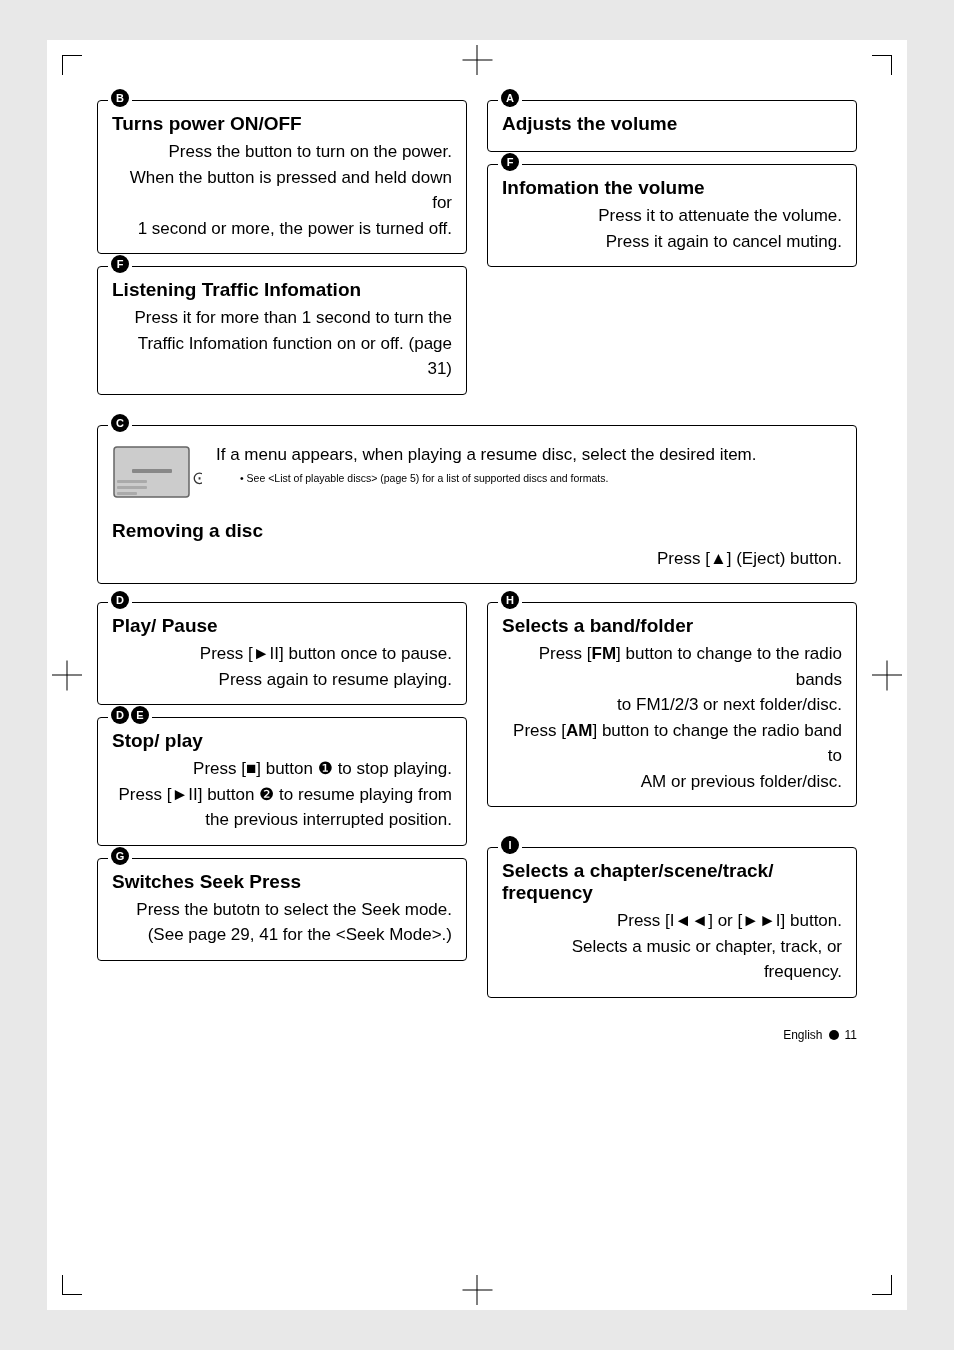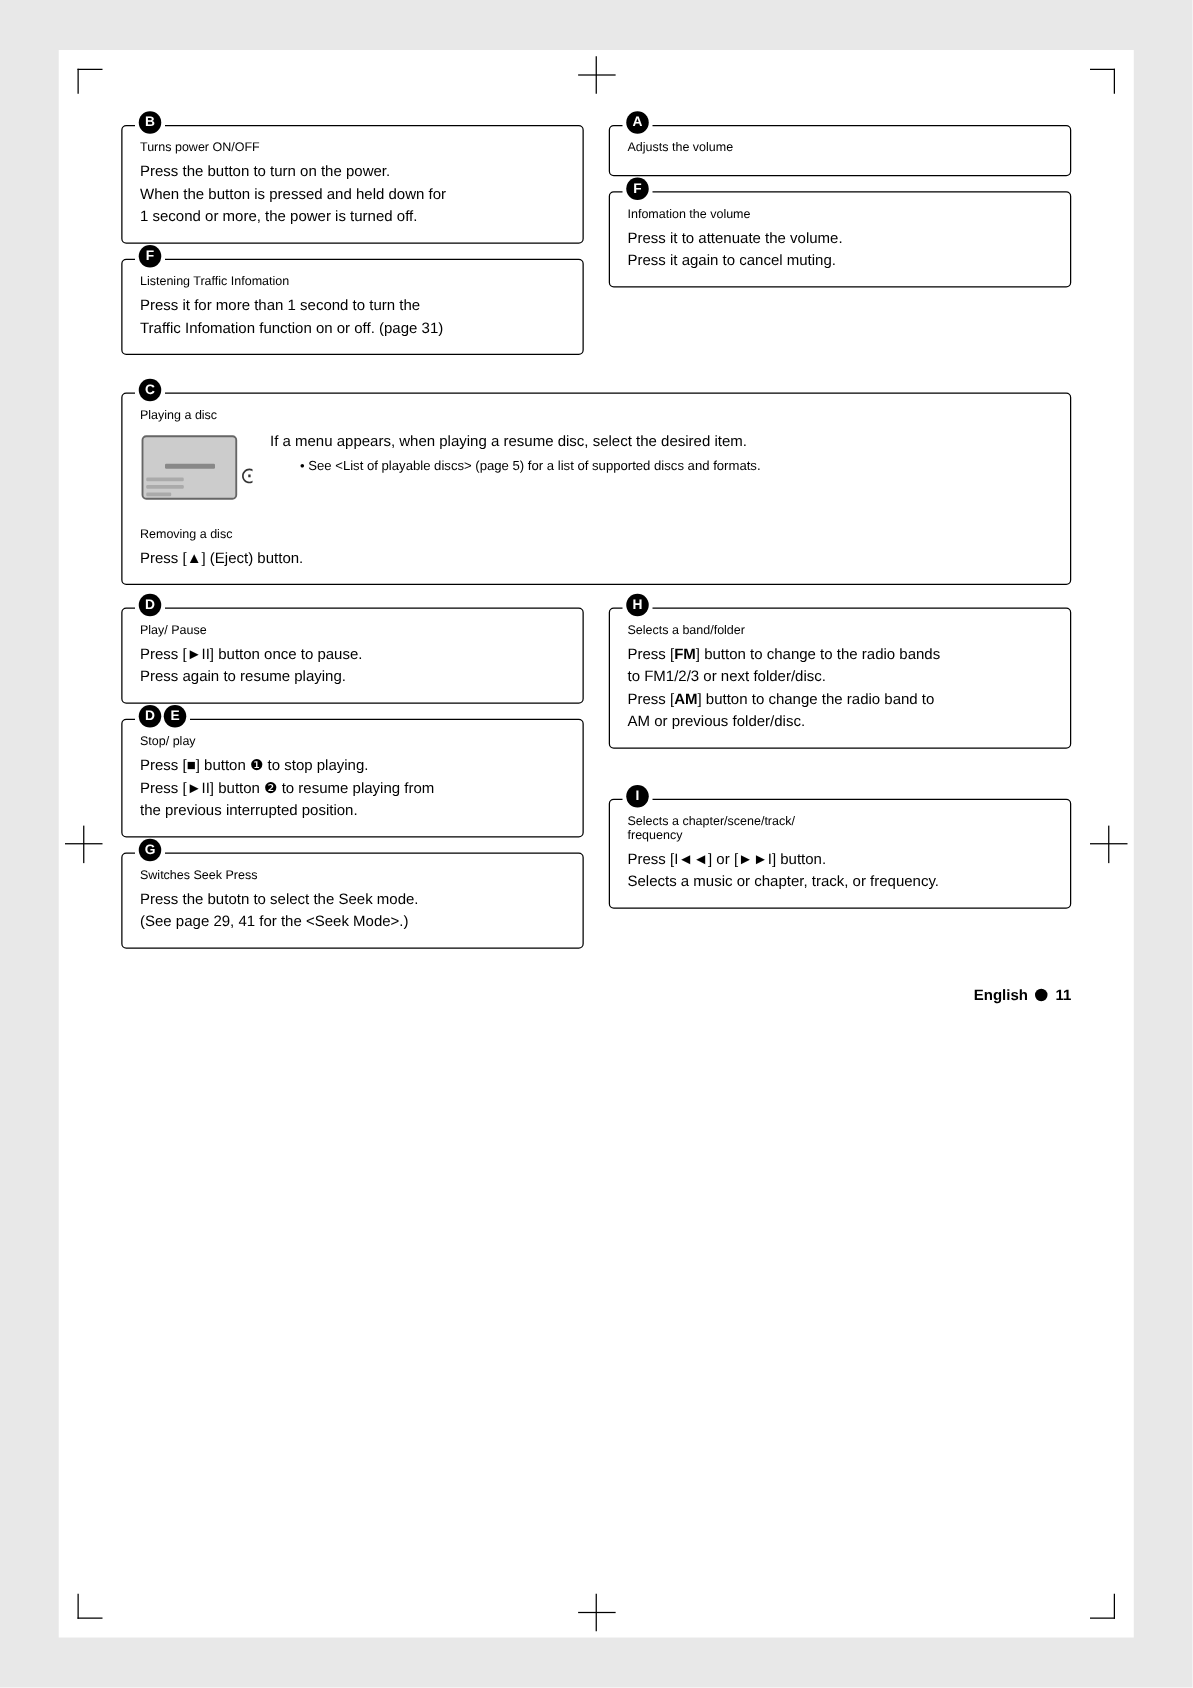--- a/index.html
+++ b/index.html
@@ -142,28 +142,29 @@
       justify-content: center;
       width: 18px;
       height: 18px;
       border-radius: 50%;
       background: #000;
       color: #fff;
       font-size: 11px;
       font-weight: bold;
     }
     .section-title {
-      font-weight: normal;
-      font-size: 10px;
+      font-weight: bold;
+      font-size: 19px;
       margin-bottom: 4px;
       margin-top: 2px;
     }
     .section-text {
-      font-size: 12px;
+      font-size: 17px;
       line-height: 1.5;
+      text-align: right;
     }
     .small-text {
       font-size: 10.5px;
       line-height: 1.4;
     }
     
     .disc-illustration {
       display: flex;
       align-items: flex-start;
       margin: 6px 0 8px 0;
@@ -173,21 +174,20 @@
       border-radius: 4px;
       padding: 10px 14px 12px 14px;
       position: relative;
       margin-bottom: 18px;
     }
     .footer-row {
       display: flex;
       justify-content: flex-end;
       align-items: flex-end;
       margin-top: 10px;
-      font-weight: bold;
     }
     .footer-text {
       font-size: 12px;
       display: flex;
       align-items: center;
       gap: 6px;
     }
     .footer-dot {
       width: 10px;
       height: 10px;
@@ -263,21 +263,20 @@
             Press it again to cancel muting.
           </div>
         </div>
       </div>
     </div>
 
     <div class="full-section">
       <div class="section-label">
         <span class="badge">C</span>
       </div>
-      <div class="section-title">Playing a disc</div>
       <div class="disc-illustration">
 
         <div style="margin-right: 14px; flex-shrink:0;">
           <svg width="90" height="65" viewBox="0 0 90 65">
             <rect x="2" y="5" width="75" height="50" rx="3" fill="#ccc" stroke="#666" stroke-width="1.5"></rect>
             <rect x="20" y="27" width="40" height="4" rx="1" fill="#888"></rect>
             <rect x="5" y="38" width="30" height="3" rx="1" fill="#aaa"></rect>
             <rect x="5" y="44" width="30" height="3" rx="1" fill="#aaa"></rect>
             <rect x="5" y="50" width="20" height="3" rx="1" fill="#aaa"></rect>
             <text x="80" y="42" font-size="18" fill="#333">⊙</text>

